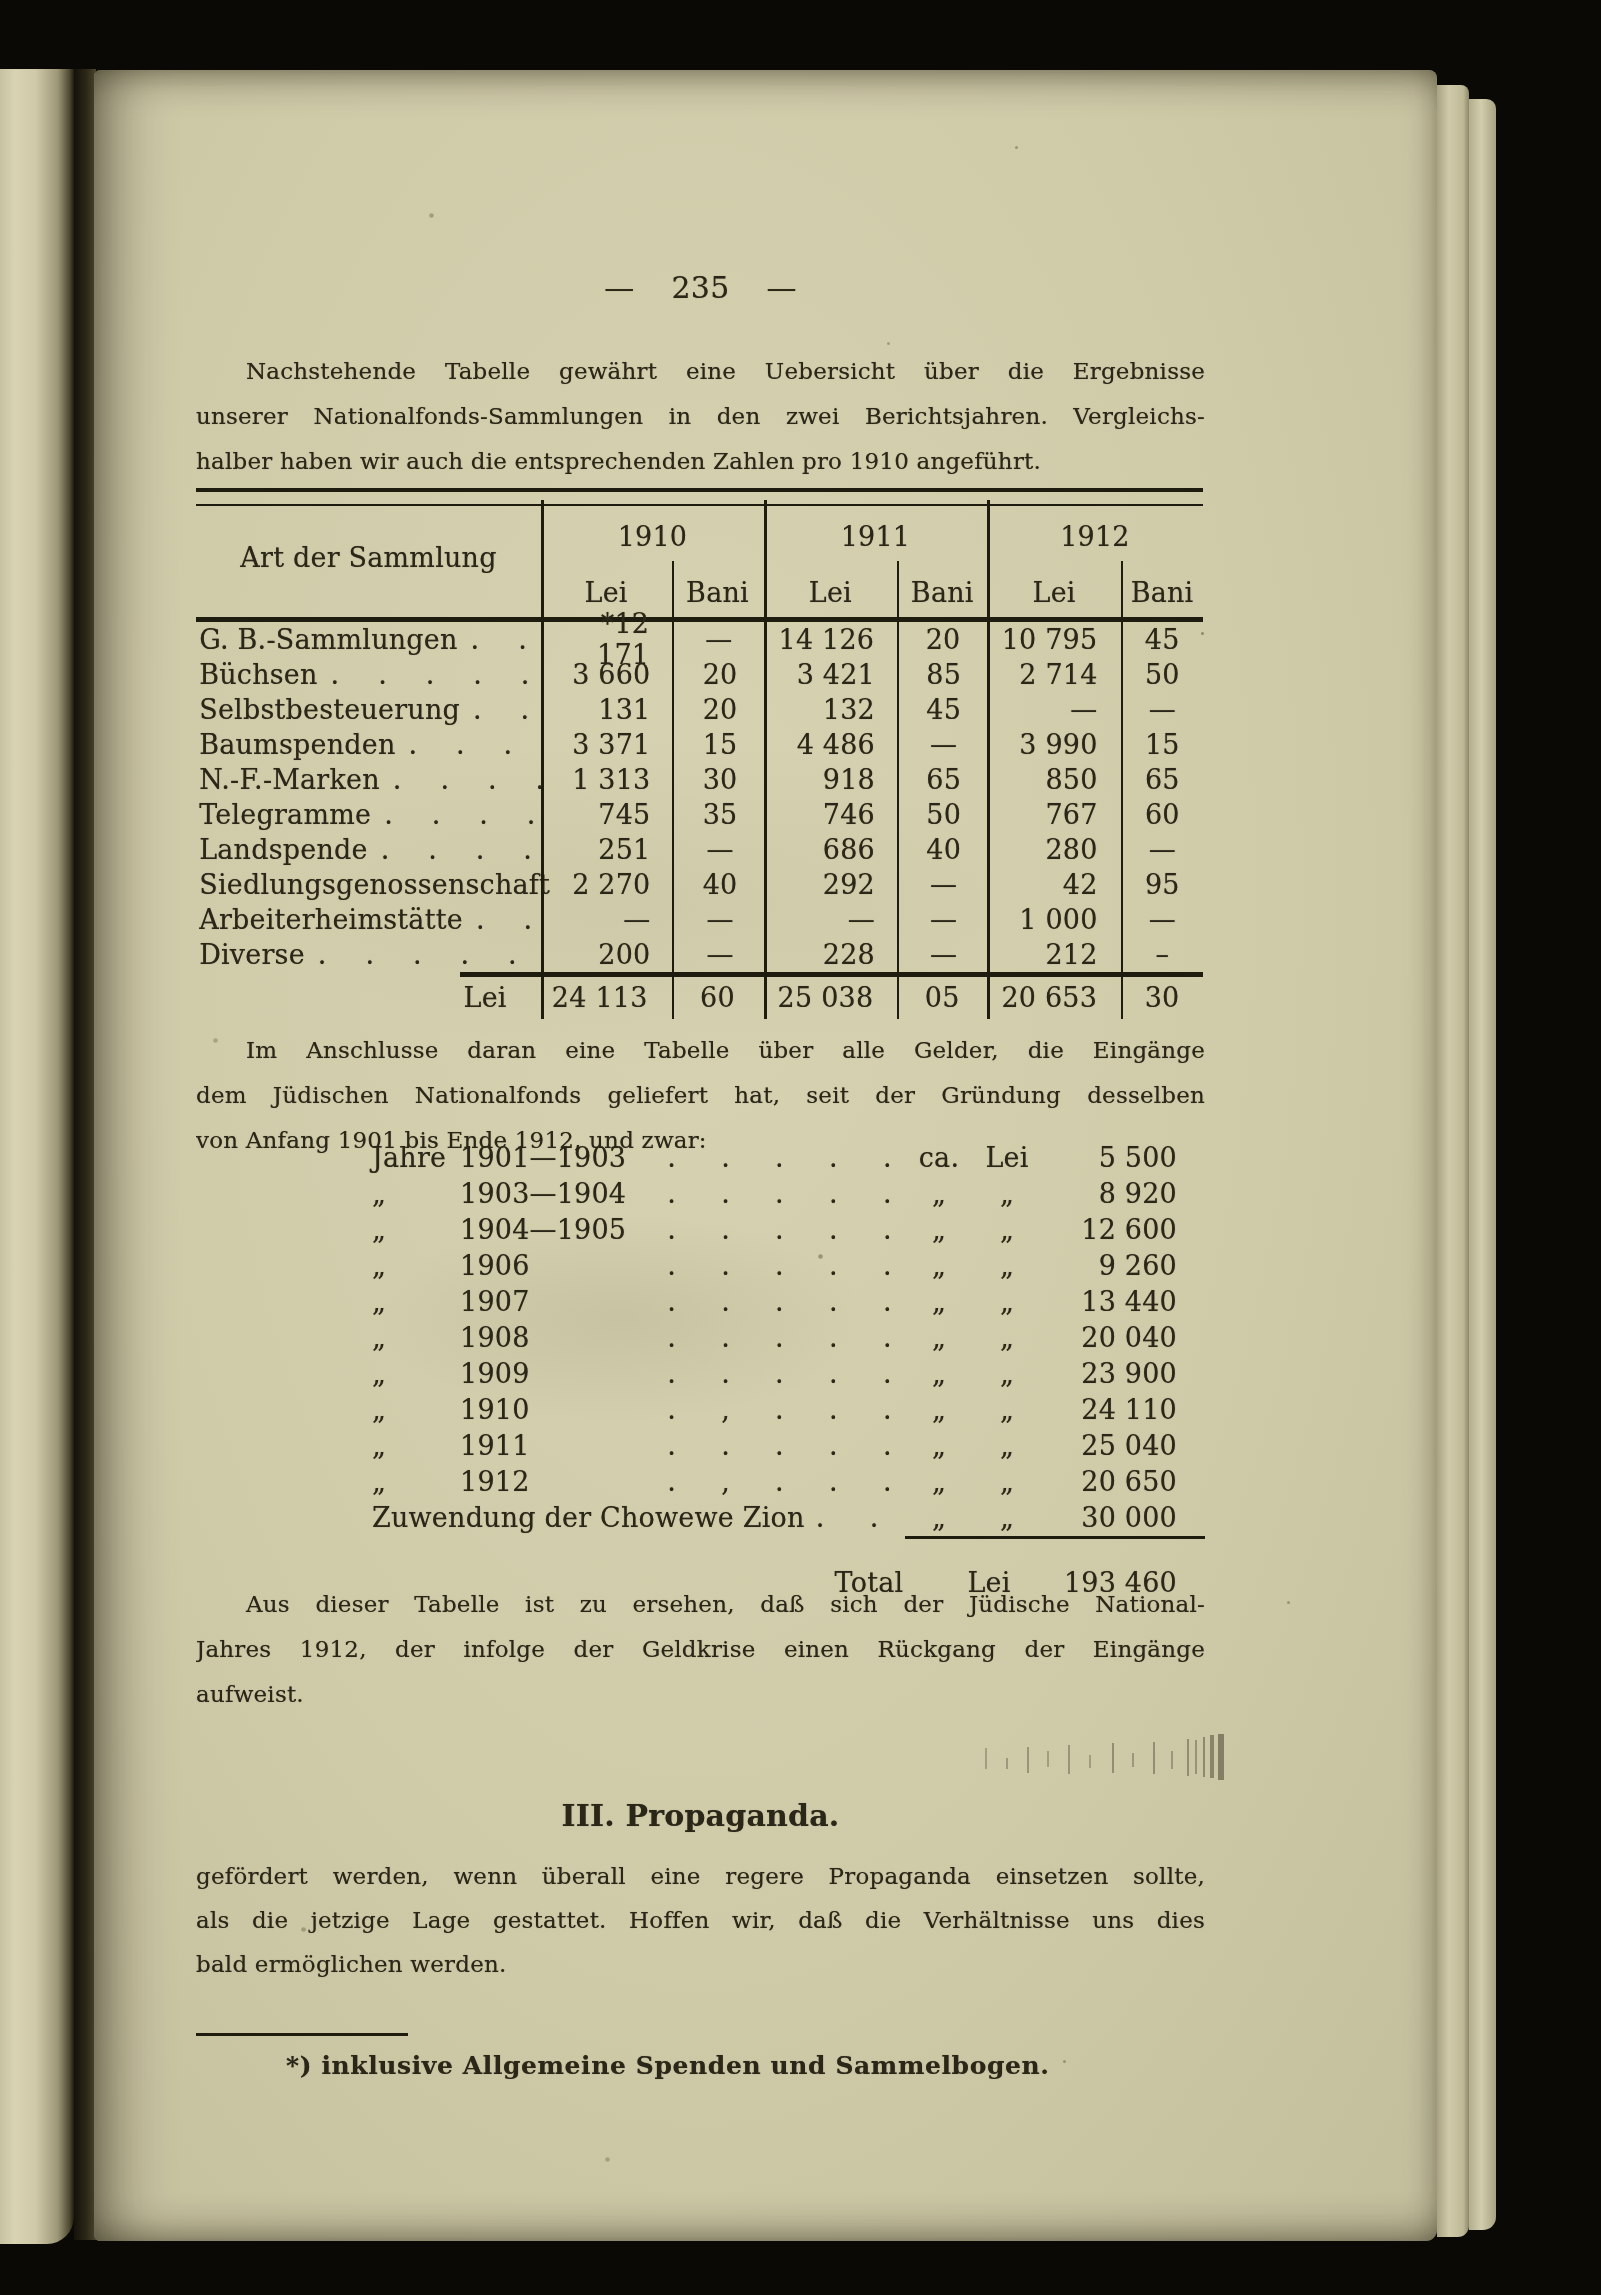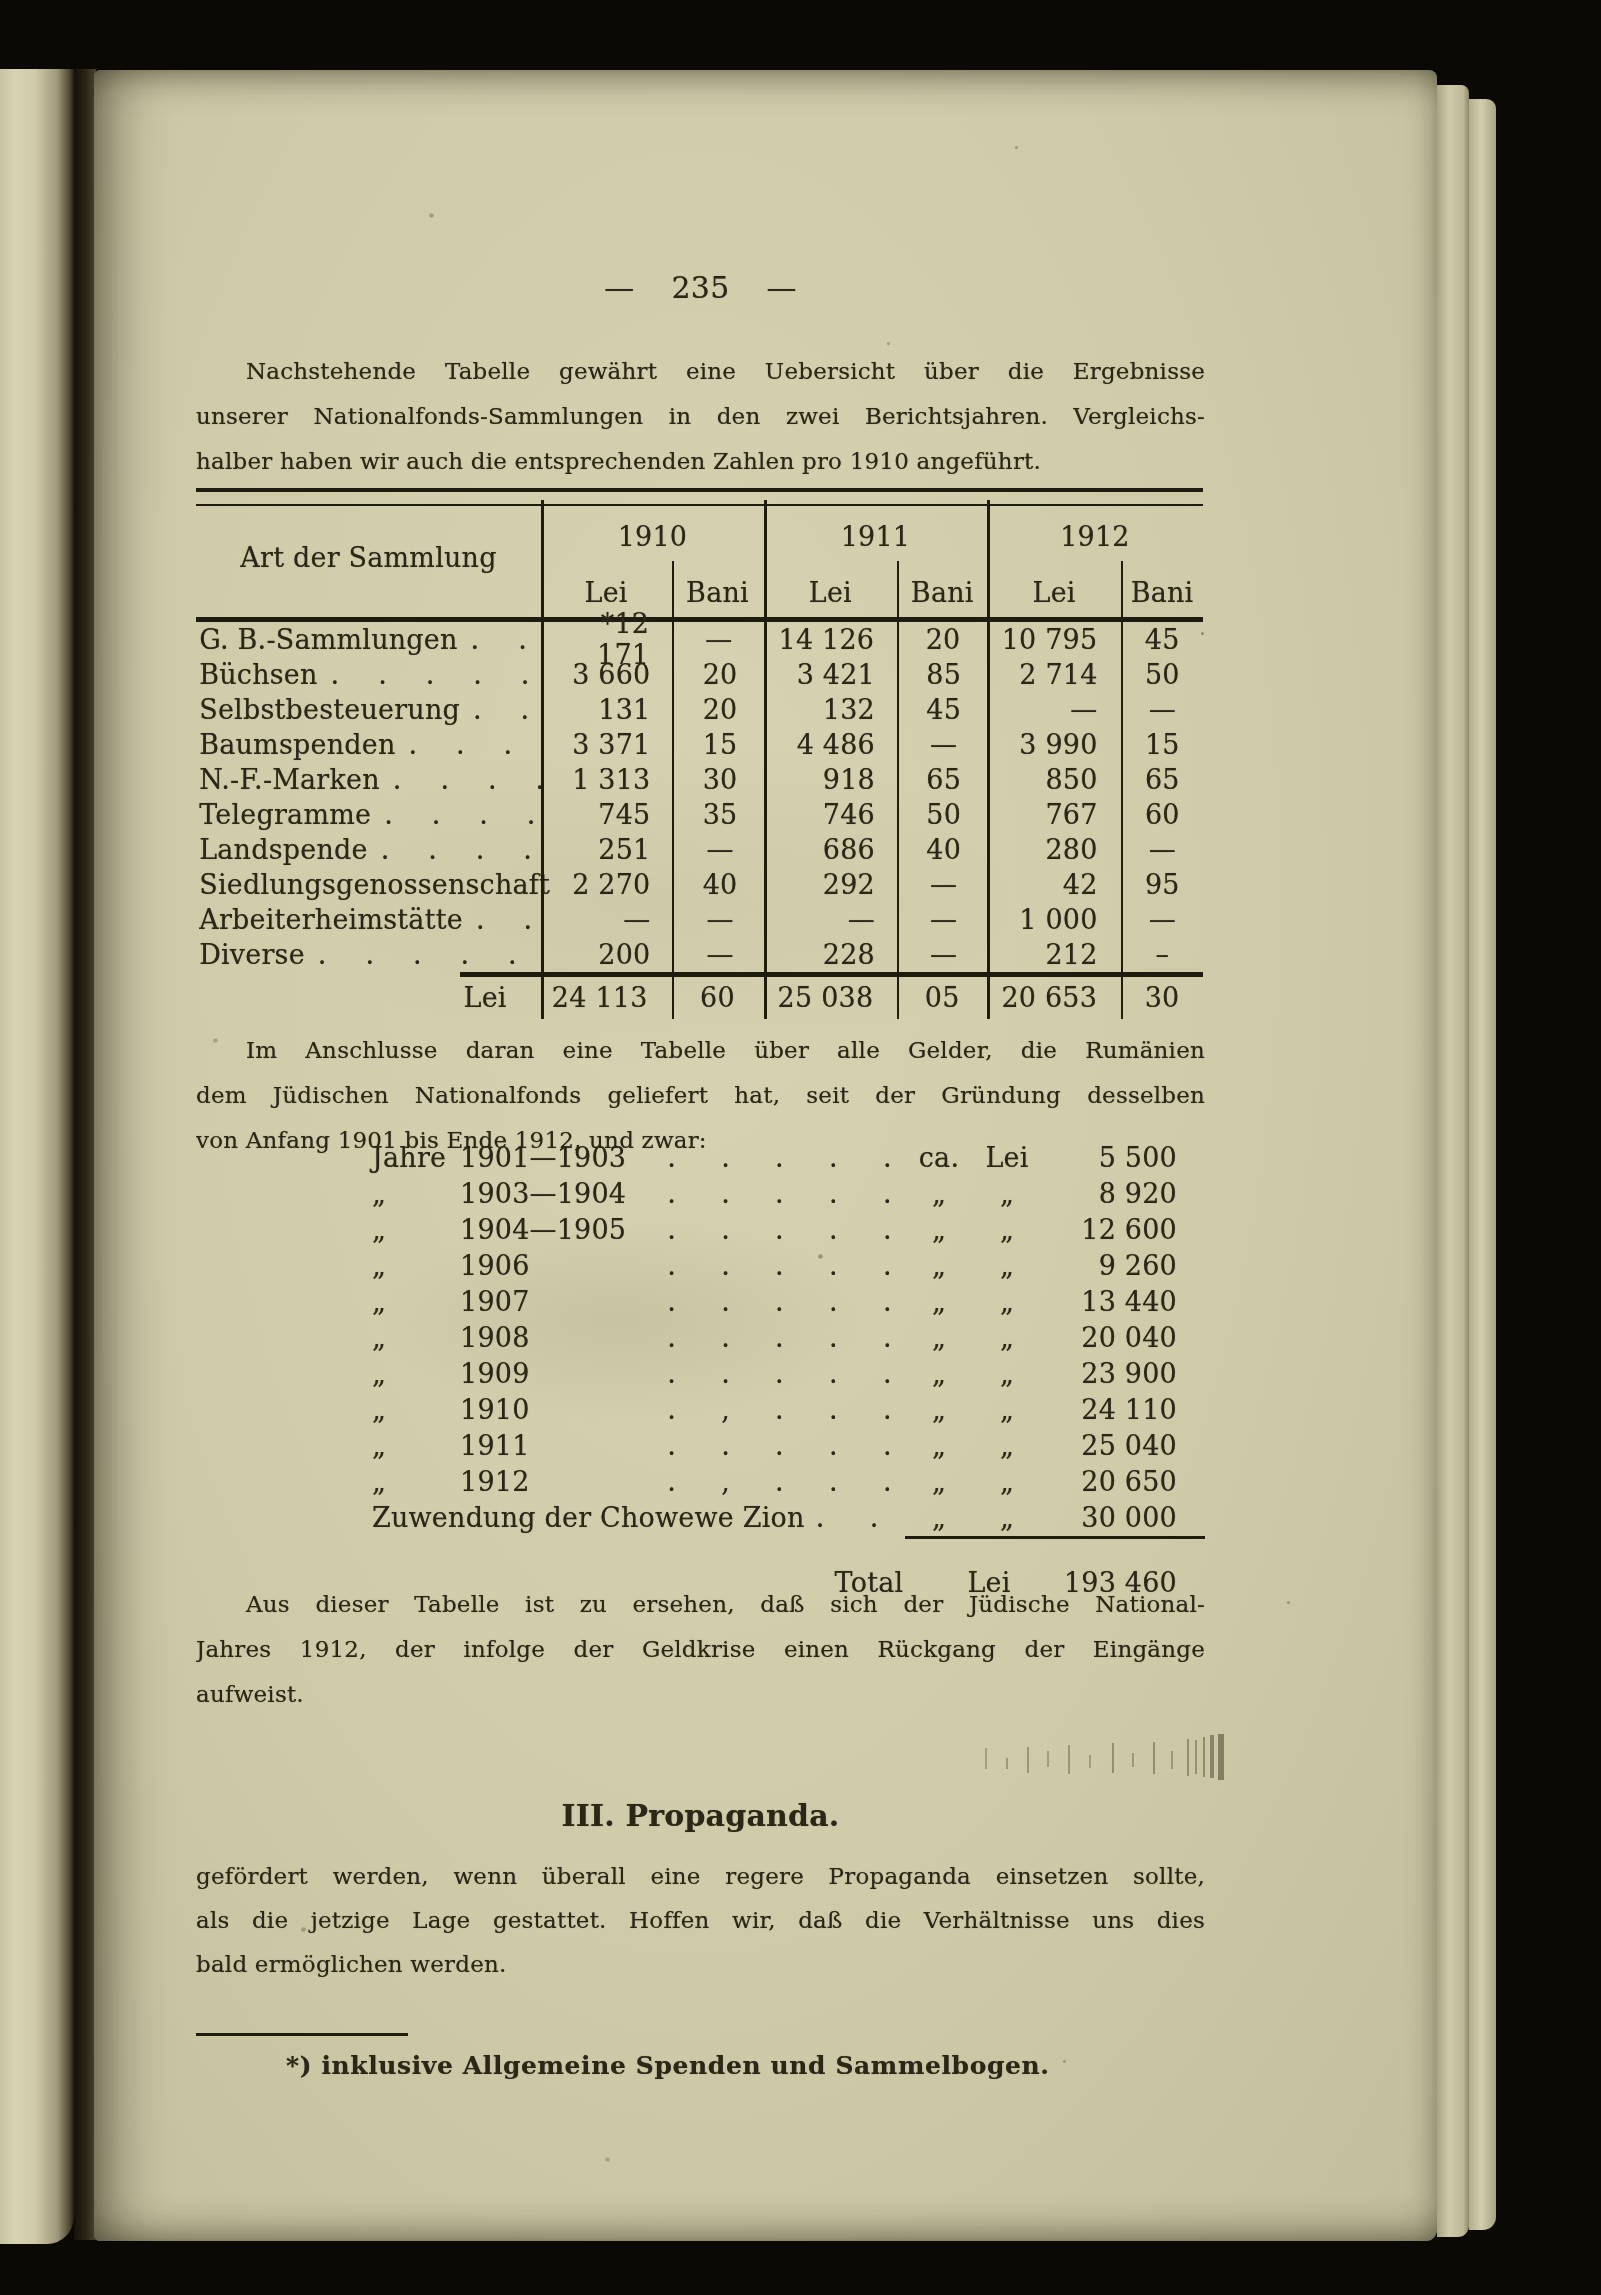--- a/index.html
+++ b/index.html
@@ -299,21 +299,21 @@
         <div class="vline vthick" style="left:345px;"></div>
         <div class="vline vthin" style="left:476px;"></div>
         <div class="vline vthick" style="left:568px;"></div>
         <div class="vline vthin" style="left:701px;"></div>
         <div class="vline vthick" style="left:791px;"></div>
         <div class="vline vthin" style="left:925px;"></div>
       </div>
     </div>
 
     <div class="para p-middle">
-        <div class="pline ind">Im Anschlusse daran eine Tabelle über alle Gelder, die Rumänien</div>
+        <div class="pline ind">Im Anschlusse daran eine Tabelle über alle Gelder, die Eingänge</div>
         <div class="pline">dem Jüdischen Nationalfonds geliefert hat, seit der Gründung desselben</div>
         <div class="pline last">von Anfang 1901 bis Ende 1912, und zwar:</div>
       </div>
 
     <div class="fundlist">
       <div>
           <div class="frow">
             <div class="fsp"></div>
             <div class="fc1">Jahre</div>
             <div class="fc2">1901—1903</div>

